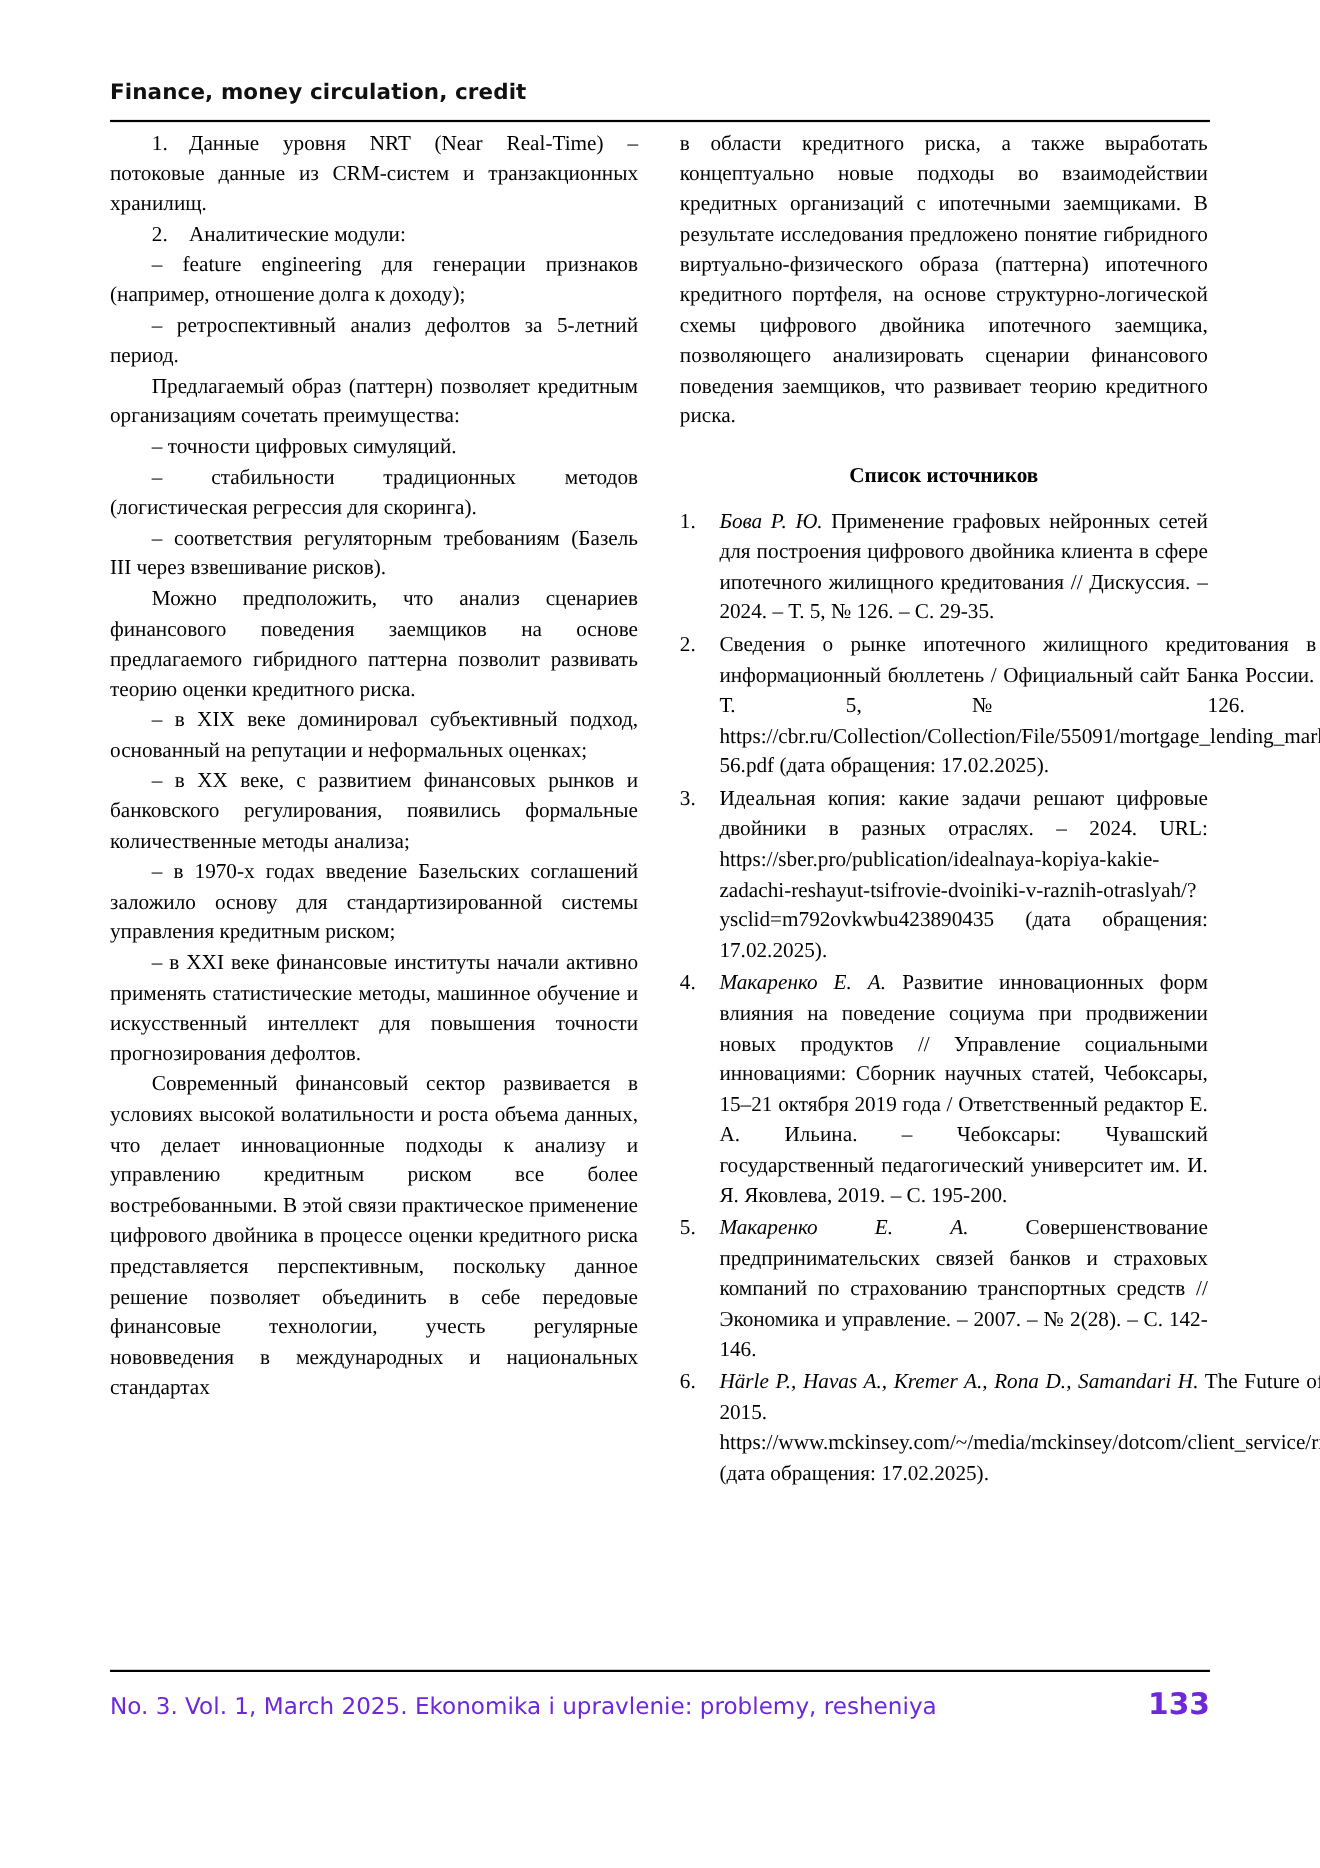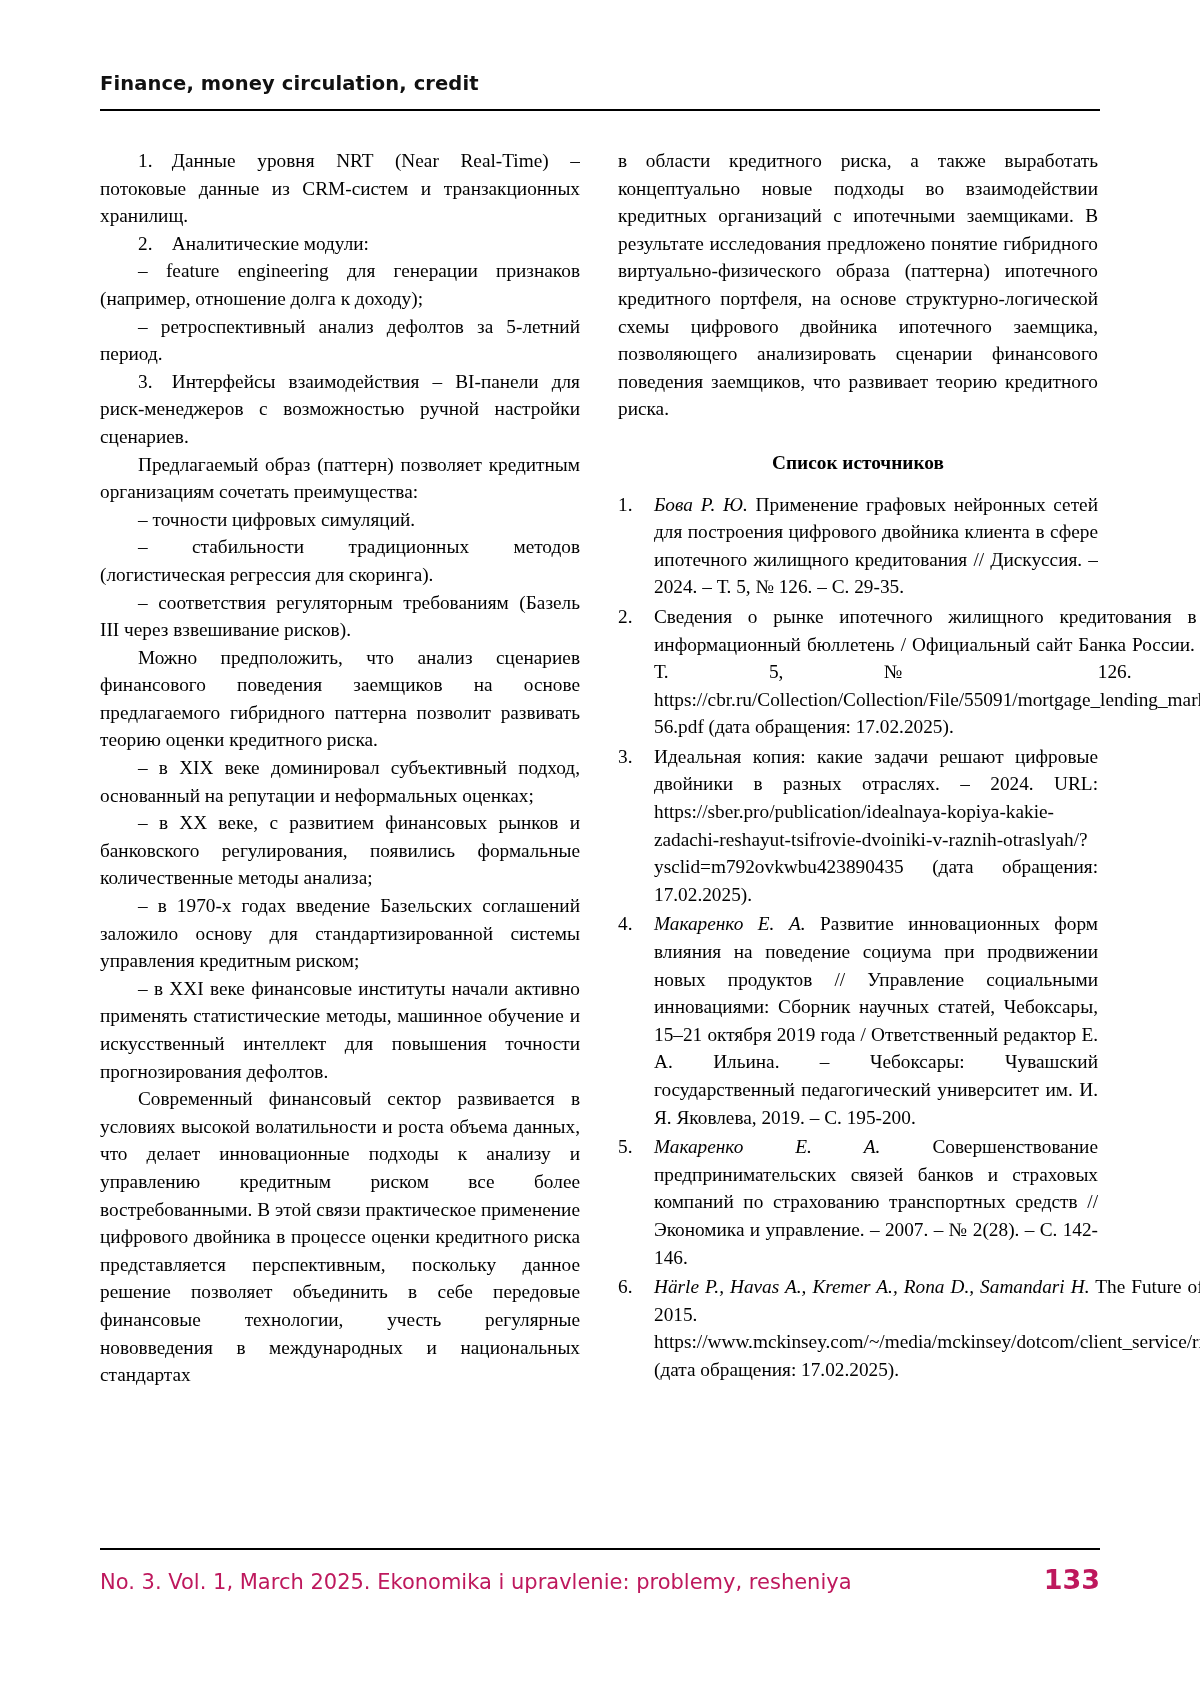--- a/index.html
+++ b/index.html
@@ -25,21 +25,21 @@
     color: #111;
     padding-bottom: 10px;
   }
   .rule-top {
     border-top: 2px solid #000;
     margin-top: 4px;
   }
   .columns {
     display: flex;
     gap: 38px;
-    margin-top: 36px;
+    margin-top: 6px;
     height: 1385px;
   }
   .col {
     width: 480px;
     font-size: 19.3px;
     line-height: 1.43;
     text-align: justify;
     text-justify: inter-word;
     hyphens: manual;
   }
@@ -82,21 +82,21 @@
     border-top: 2px solid #000;
     margin-top: 16px;
   }
   .footer {
     display: flex;
     justify-content: space-between;
     align-items: baseline;
     font-family: "DejaVu Sans", sans-serif;
     font-size: 21px;
     padding-top: 14px;
-    color: #be185d;
+    color: #6d28d9;
   }
   .footer-page {
     font-size: 27px;
     font-weight: bold;
   }
 </style>
 </head>
 <body>
 
 <div class="page">
@@ -104,21 +104,20 @@
   <div class="header">Finance, money circulation, credit</div>
   <div class="rule-top"></div>
 
   <div class="columns">
 
     <div class="col">
       <p class="indent">1. Данные уровня NRT (Near Real-Time) – потоковые данные из CRM-систем и транзакционных хранилищ.</p>
       <p class="indent">2. Аналитические модули:</p>
       <p class="listline">– feature engineering для генерации признаков (например, отношение долга к доходу);</p>
       <p class="listline">– ретроспективный анализ дефолтов за 5-летний период.</p>
-      <p class="indent">3. Интерфейсы взаимодействия – BI-панели для риск-менеджеров с возможностью ручной настройки сценариев.</p>
       <p class="indent">Предлагаемый образ (паттерн) позволяет кредитным организациям сочетать преимущества:</p>
       <p class="listline">– точности цифровых симуляций.</p>
       <p class="listline">– стабильности традиционных методов (логистическая регрессия для скоринга).</p>
       <p class="listline">– соответствия регуляторным требованиям (Базель III через взвешивание рисков).</p>
       <p class="indent">Можно предположить, что анализ сценариев финансового поведения заемщиков на основе предлагаемого гибридного паттерна позволит развивать теорию оценки кредитного риска.</p>
       <p class="listline">– в XIX веке доминировал субъективный подход, основанный на репутации и неформальных оценках;</p>
       <p class="listline">– в XX веке, с развитием финансовых рынков и банковского регулирования, появились формальные количественные методы анализа;</p>
       <p class="listline">– в 1970-х годах введение Базельских соглашений заложило основу для стандартизированной системы управления кредитным риском;</p>
       <p class="listline">– в XXI веке финансовые институты начали активно применять статистические методы, машинное обучение и искусственный интеллект для повышения точности прогнозирования дефолтов.</p>
       <p class="indent">Современный финансовый сектор развивается в условиях высокой волатильности и роста объема данных, что делает инновационные подходы к анализу и управлению кредитным риском все более востребованными. В этой связи практическое применение цифрового двойника в процессе оценки кредитного риска представляется перспективным, поскольку данное решение позволяет объединить в себе передовые финансовые технологии, учесть регулярные нововведения в международных и национальных стандартах</p>

